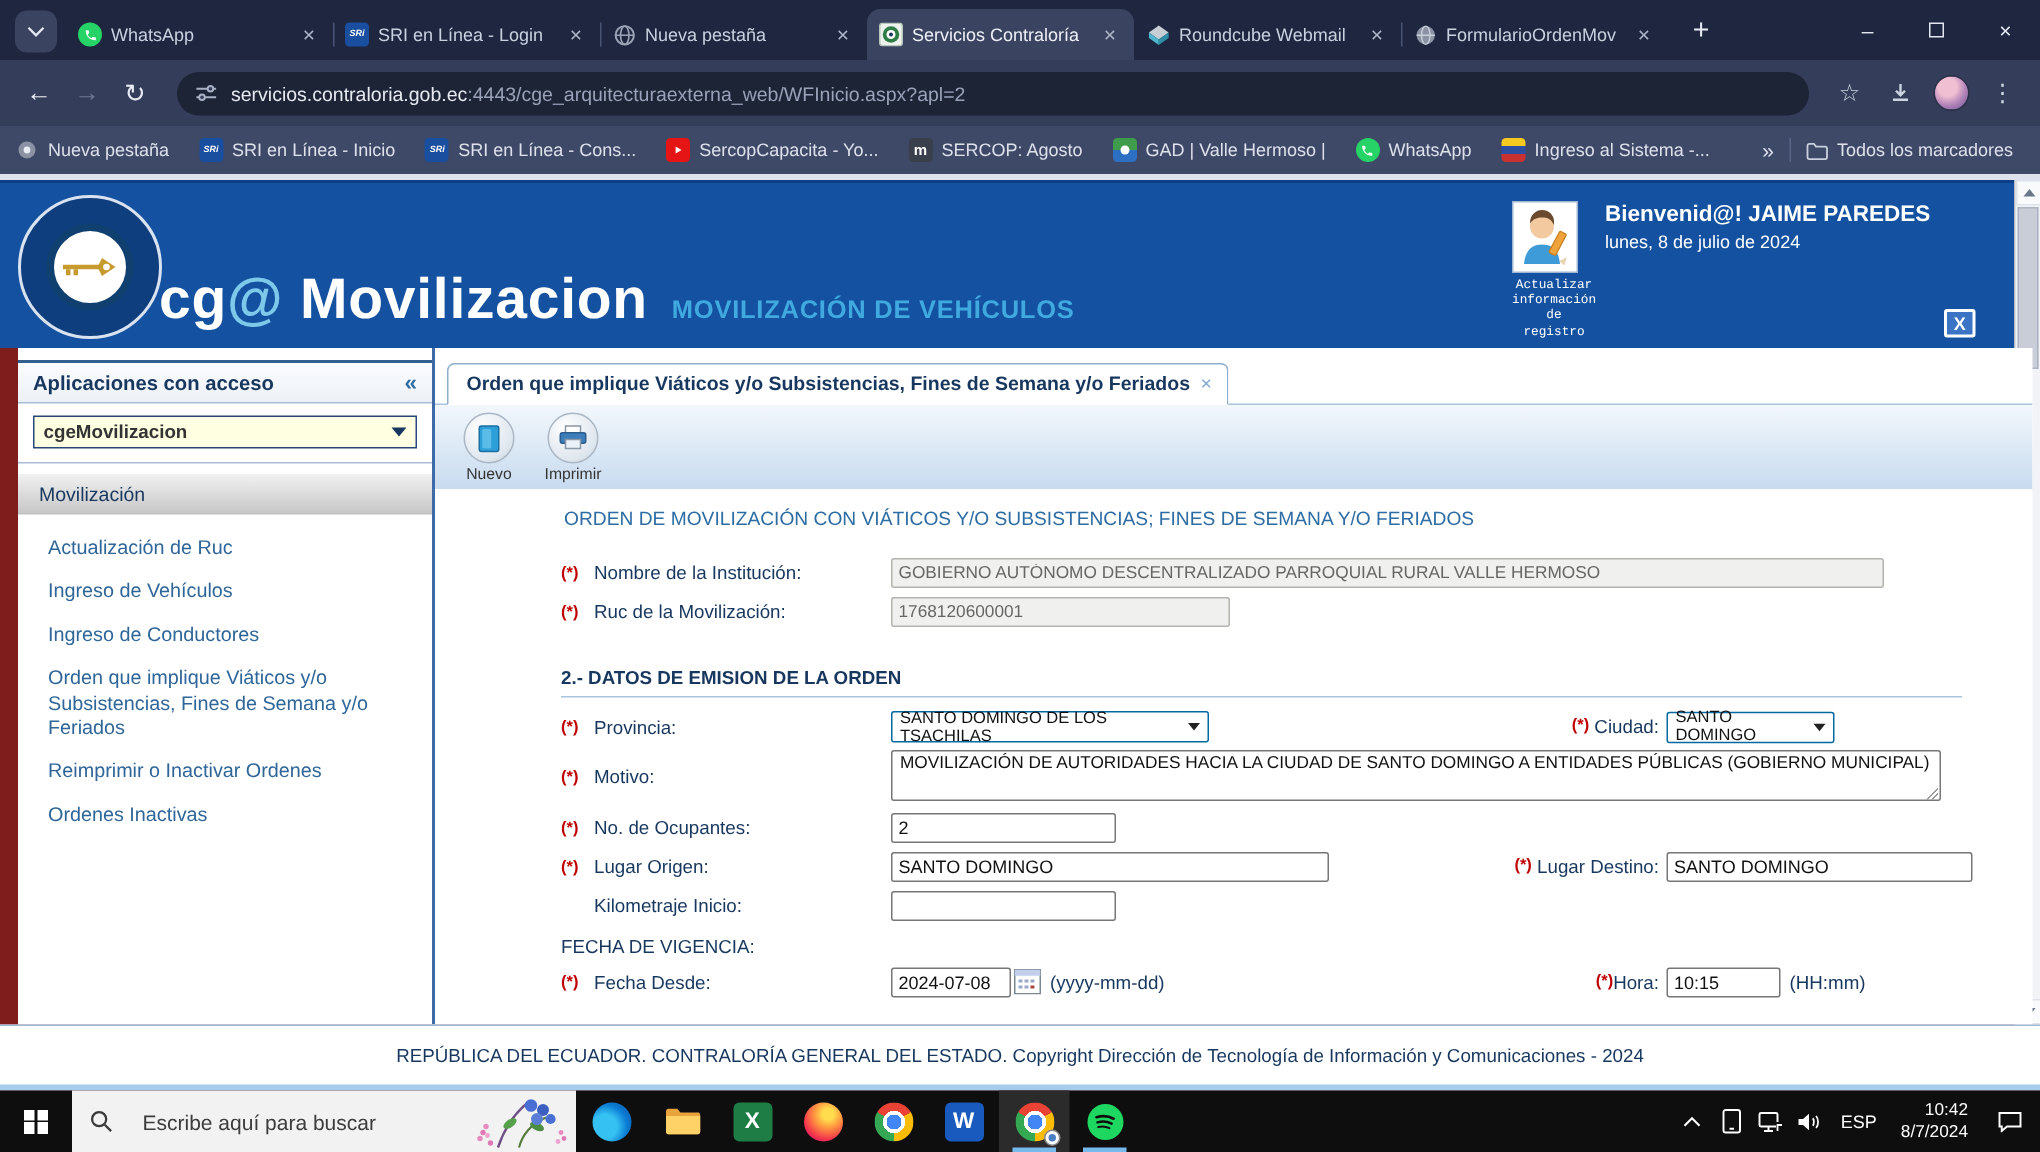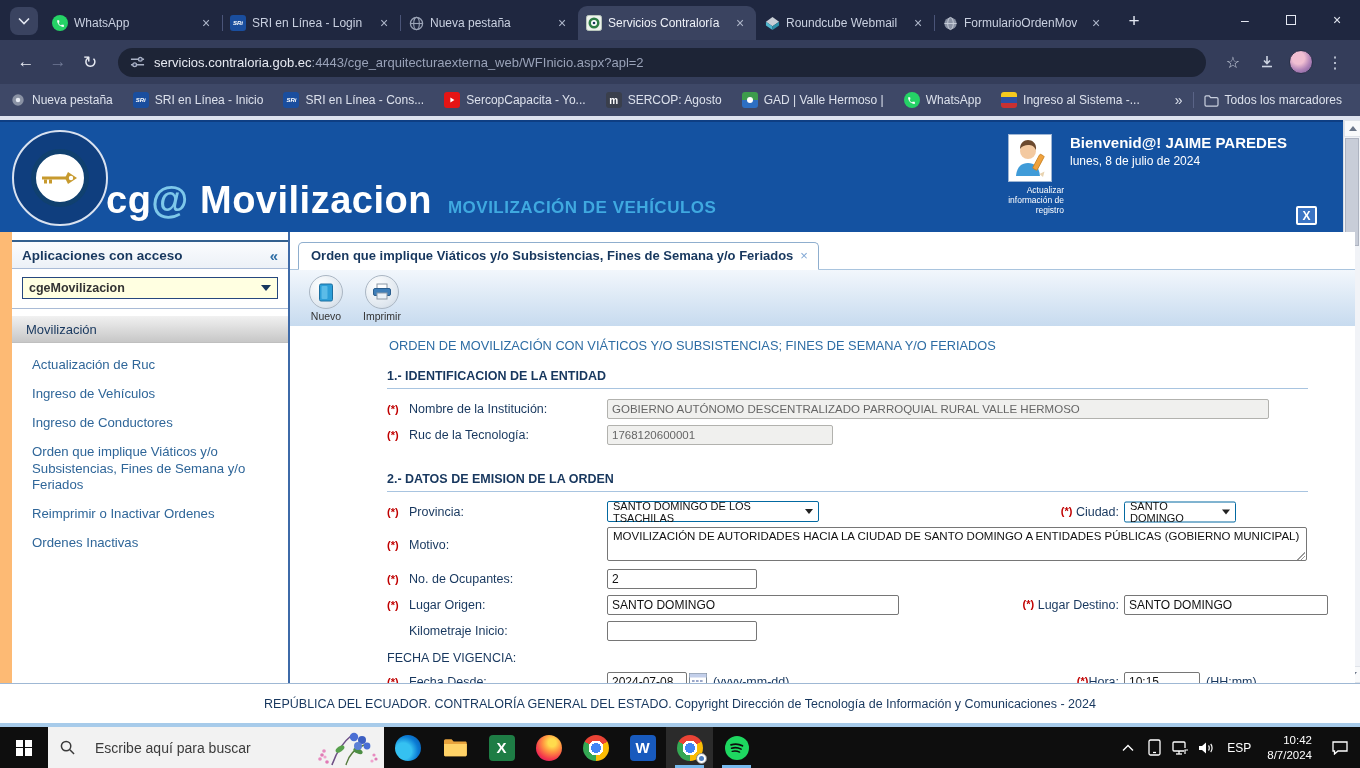--- a/index.html
+++ b/index.html
@@ -1,18 +1,18 @@
 <!DOCTYPE html>
 <html><head>
 <meta charset="utf-8">
 <style>
   * { margin:0; padding:0; box-sizing:border-box; }
   html,body { width:1360px; height:768px; overflow:hidden; font-family:"Liberation Sans", sans-serif; background:#fff; }
   .abs { position:absolute; }
-  #screen { position:relative; width:1360px; height:768px; background:#fdba74; overflow:hidden; }
+  #screen { position:relative; width:1360px; height:768px; background:#7f1d1d; overflow:hidden; }
 
   
   #tabstrip { left:0; top:0; width:1360px; height:40px; background:#1F2740; display:flex; align-items:flex-end; }
   .tsearch { width:28px; height:28px; margin:0 6px 5px 10px; border-radius:8px; background:#3A4360; display:flex; align-items:center; justify-content:center; }
   .btab { width:178px; height:34px; display:flex; align-items:center; padding:0 8px; border-radius:9px 9px 0 0; color:#C9D0E0; font-size:12px; position:relative; }
   .btab.active { background:#3A4360; color:#EEF1F8; }
   .btab .tlabel { flex:1; white-space:nowrap; overflow:hidden; margin:0 6px; }
   .btab .tclose { font-size:14px; color:#AEB6C9; width:16px; text-align:center; }
   .btab.divider::after { content:""; position:absolute; right:-1px; top:9px; height:16px; width:1px; background:#4A5478; }
   .fav { width:16px; height:16px; flex:0 0 16px; display:flex; align-items:center; justify-content:center; }
@@ -48,21 +48,21 @@
   #siteheader { left:0; top:120px; width:1343px; height:112px; background:#1452A1; border-top:2px solid #0E3E83; }
   .logo-wrap { position:absolute; left:12px; top:8px; width:96px; height:96px; border-radius:50%; background:#0F3E7E; border:2px solid #D9E2F0; display:flex; align-items:center; justify-content:center; }
   .logo-inner { width:58px; height:58px; border-radius:50%; background:#fff; border:5px solid #10406F; display:flex; align-items:center; justify-content:center; }
   .brandline { position:absolute; left:106px; bottom:10px; display:flex; align-items:baseline; gap:16px; white-space:nowrap; }
   .brand { font-size:38px; font-weight:bold; color:#FFFFFF; letter-spacing:0.5px; }
   .brand .at { color:#7EC8EA; }
   .subtitle { font-size:17px; font-weight:bold; color:#3FA9E0; letter-spacing:0.5px; }
   .hdr-right { position:absolute; left:1008px; top:12px; display:flex; }
   .avbox { width:48px; }
   .avimg { width:44px; height:48px; background:#fff; border:1px solid #9FB6D4; display:flex; align-items:center; justify-content:center; }
-  .avcap { width:56px; margin-top:3px; font-size:8.5px; line-height:1.2; color:#fff; text-align:right; }
+  .avcap { width:56px; margin-top:3px; font-size:8.5px; line-height:1.2; color:#fff; text-align:center;font-family:Liberation Mono, monospace; }
   .welcome-col { margin-left:14px; color:#fff; }
   .welcome { font-size:15px; font-weight:bold; }
   .hdate { font-size:12px; margin-top:3px; }
   .panel-x { position:absolute; right:26px; bottom:7px; width:21px; height:19px; background:#3B74C4; border:2px solid #fff; color:#fff; font-size:12px; font-weight:bold; display:flex; align-items:center; justify-content:center; border-radius:2px; }
 
   #vscroll { left:1343px; top:120px; width:17px; height:563px; background:#F1F3F7; border-left:1px solid #D9DDE4; }
   .sb-btn { width:17px; height:17px; background:#F9FAFB; border:1px solid #DFE3E9; display:flex; align-items:center; justify-content:center; }
   .tri-up { width:0; height:0; border-left:4px solid transparent; border-right:4px solid transparent; border-bottom:5px solid #6B7689; }
   .tri-dn { width:0; height:0; border-left:4px solid transparent; border-right:4px solid transparent; border-top:5px solid #6B7689; }
   .sb-thumb { position:absolute; top:18px; left:1px; width:14px; height:108px; background:#C8CDD8; border:1px solid #ADB3C0; }
@@ -85,21 +85,21 @@
   
   #content { flex:1; overflow:hidden; position:relative; }
   .tabrow { height:30px; margin-top:8px; border-bottom:1px solid #A9C4DE; padding-left:8px; display:flex; align-items:flex-end; }
   .doc-tab { display:flex; align-items:center; gap:7px; background:#fff; border:1px solid #8FAECE; border-bottom:1px solid #fff; border-radius:5px 5px 0 0; padding:5px 10px 6px 12px; font-weight:bold; font-size:13px; color:#17375E; position:relative; top:1px; }
   .doc-tab .x { color:#7FA6D4; font-weight:normal; font-size:13px; }
   .ctoolbar { height:56px; background:linear-gradient(#F2F7FC,#C7DBEF); display:flex; gap:8px; padding:5px 0 0 12px; }
   .tool { width:48px; text-align:center; font-size:10.5px; color:#333; }
   .tool .circ { width:34px; height:34px; margin:0 auto; border-radius:50%; background:radial-gradient(circle at 35% 30%, #FFFFFF, #DEE6EE 70%, #C2CBD6); border:1px solid #ABB7C4; display:flex; align-items:center; justify-content:center; }
   .tool .tlbl { margin-top:1px; }
 
-  .form { padding:6px 47px 0 53px; font-size:12.5px; color:#17375E;margin-left:44px; }
+  .form { padding:6px 47px 0 84px; font-size:12.5px; color:#17375E; }
   .f-title { color:#2E6DA4; font-size:12.8px; margin:6px 0 16px 2px; }
   .f-sec { font-weight:bold; font-size:12.5px; color:#17375E; border-bottom:1px solid #A8C4E0; padding-bottom:5px; margin-bottom:7px; }
   .frow { display:flex; align-items:center; min-height:25px; position:relative; margin-bottom:1px; }
   .req { width:22px; color:#C00000; font-size:11px; font-weight:bold; }
   .flabel { width:198px; }
   .inp { height:20px; border:1px solid #767676; font-size:12px; padding:1px 4px; font-family:"Liberation Sans", sans-serif; color:#111; border-radius:2px; background:#fff; }
   .inp.dis { background:#F0F0EE; border:1px solid #B2B2AE; color:#666; font-size:11.5px; }
   .selectbox { height:21px; border:1px solid #0369a1; border-radius:2px; background:#fff; display:flex; align-items:center; padding:0 5px; font-size:11px; color:#111; }
   .selectbox .chev { margin-left:auto; width:0; height:0; border-left:4px solid transparent; border-right:4px solid transparent; border-top:5px solid #222; }
   .rgroup { position:absolute; left:620px; top:50%; transform:translateY(-50%); display:flex; align-items:center; }
@@ -426,30 +426,29 @@
                 <rect x="5" y="10" width="10" height="6" fill="#EAF1F8" stroke="#8A97A5"></rect>
               </svg>
           </div>
           <div class="tlbl">Imprimir</div>
         </div>
       </div>
 
       <div class="form">
         <div class="f-title">ORDEN DE MOVILIZACIÓN CON VIÁTICOS Y/O SUBSISTENCIAS; FINES DE SEMANA Y/O FERIADOS</div>
 
-        <div class="f-sec">1.- IDENTIFICACION DE LA ENTIDAD</div>
 
         <div class="frow">
           <span class="req">(*)</span>
           <span class="flabel">Nombre de la Institución:</span>
           <input class="inp dis" style="width: 662px;" readonly="" value="GOBIERNO AUTÓNOMO DESCENTRALIZADO PARROQUIAL RURAL VALLE HERMOSO">
         </div>
         <div class="frow">
           <span class="req">(*)</span>
-          <span class="flabel">Ruc de la Tecnología:</span>
+          <span class="flabel">Ruc de la Movilización:</span>
           <input class="inp dis" style="width: 226px;" readonly="" value="1768120600001">
         </div>
 
         <div class="gapline"></div>
 
         <div class="f-sec">2.- DATOS DE EMISION DE LA ORDEN</div>
 
         <div class="frow">
           <span class="req">(*)</span>
           <span class="flabel">Provincia:</span>

